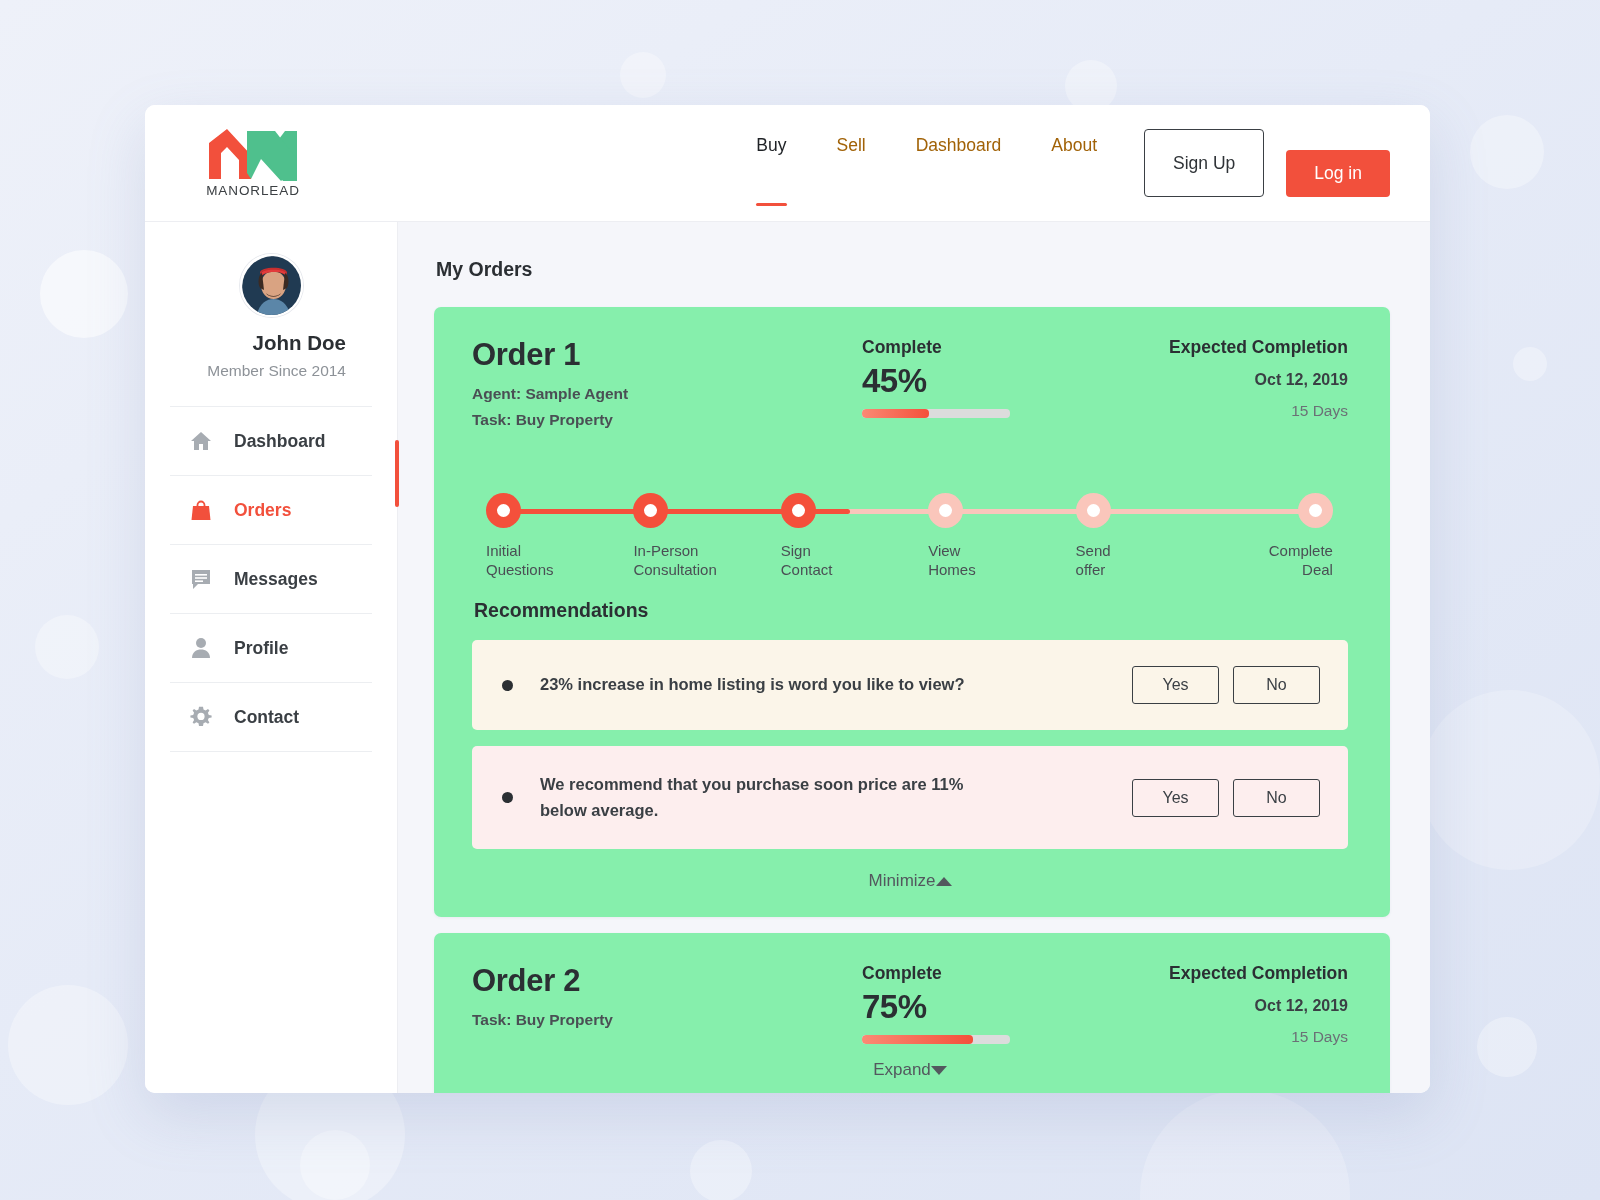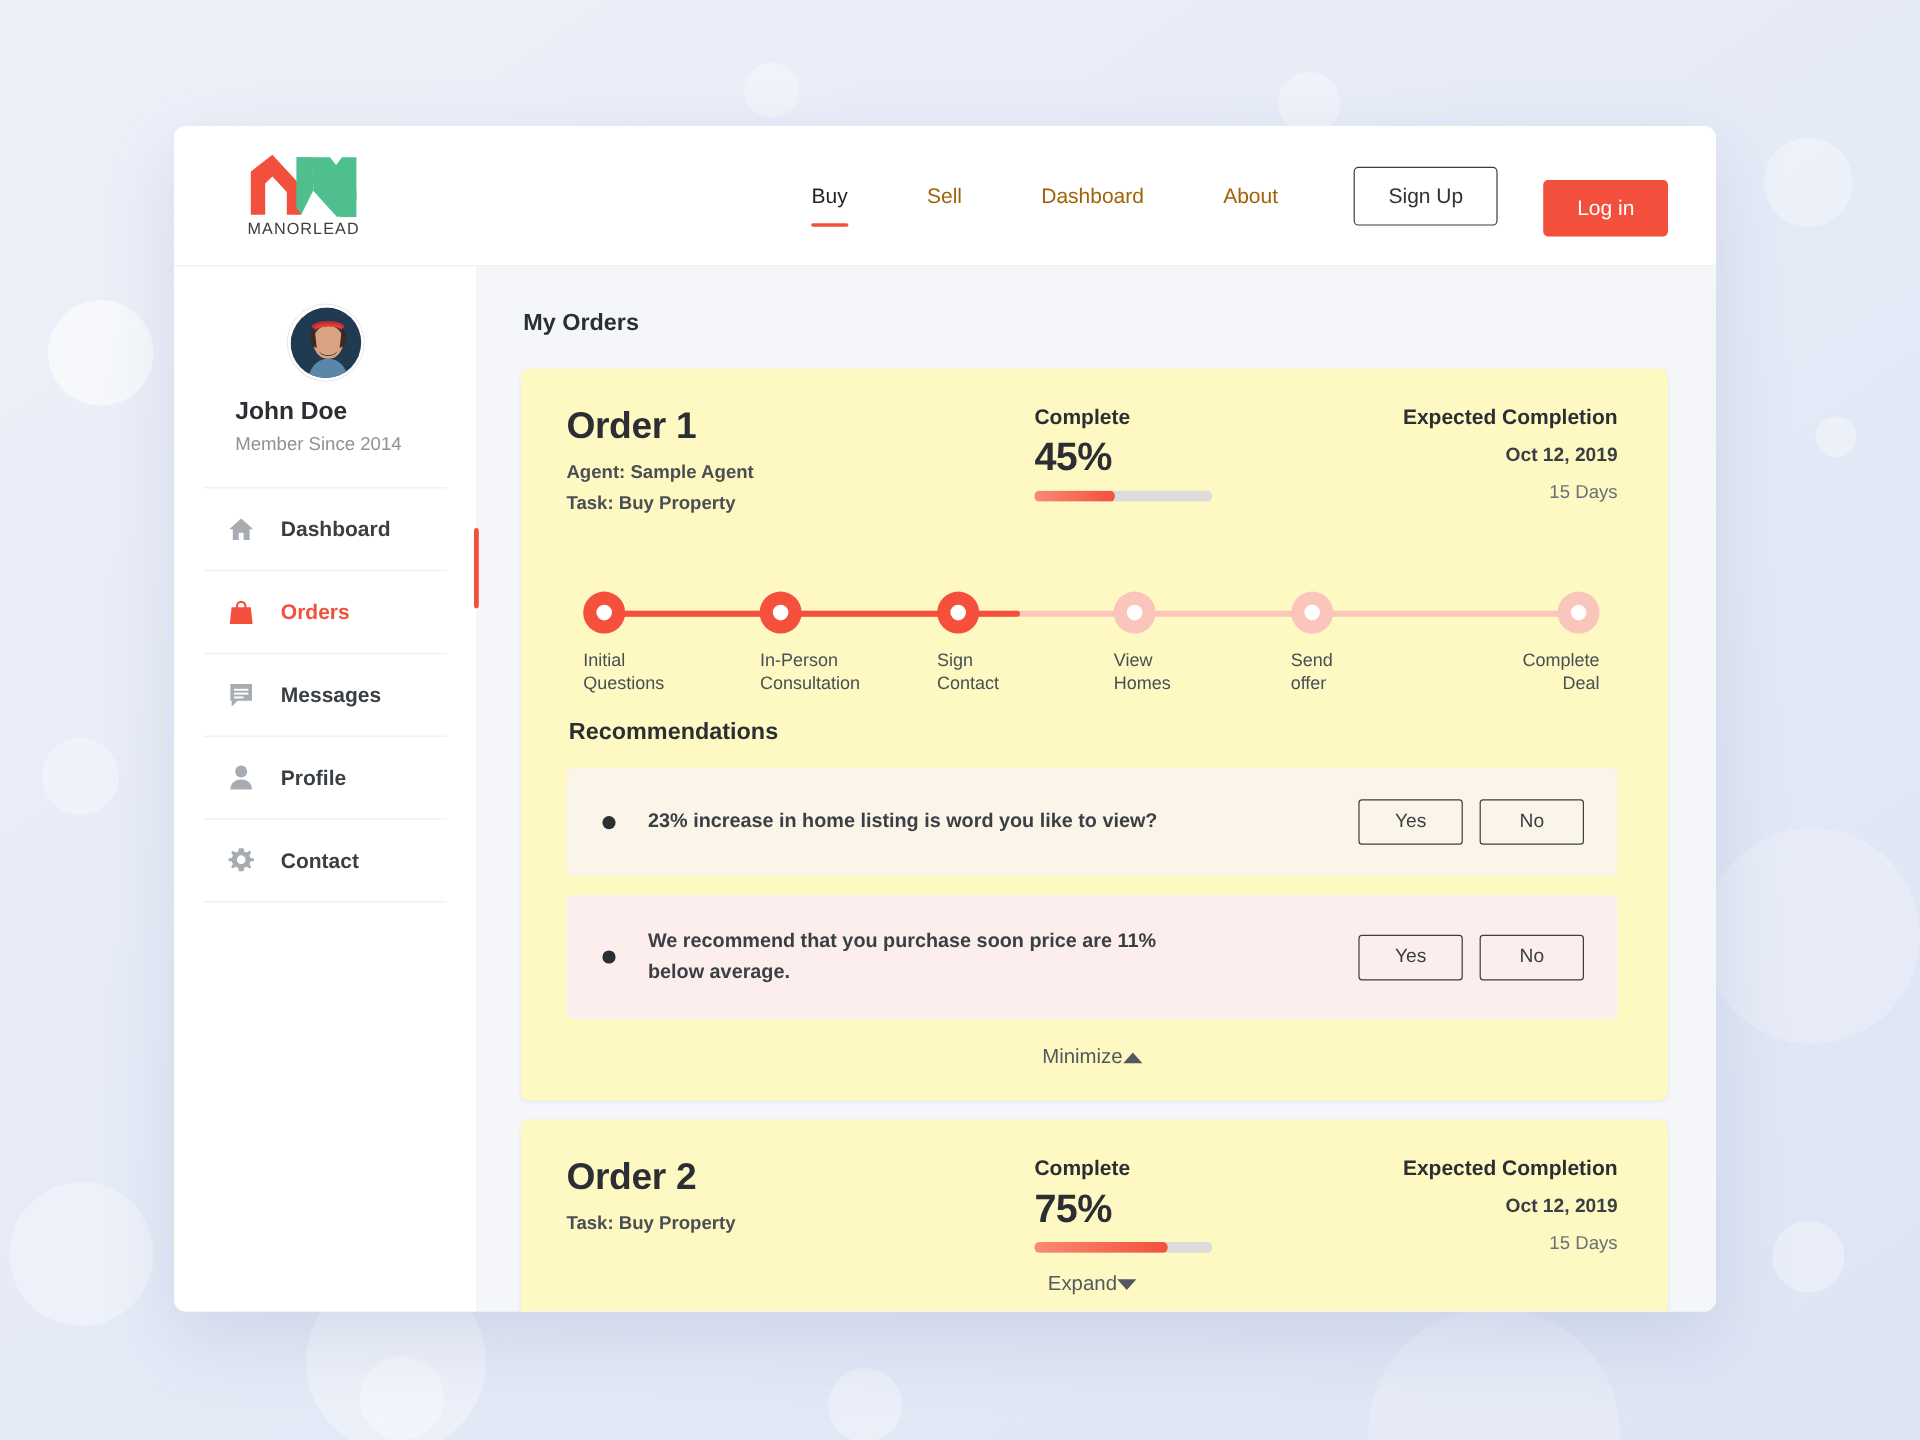--- a/index.html
+++ b/index.html
@@ -68,22 +68,21 @@
     font-size: 13.5px;
     letter-spacing: 0.9px;
     color: #3c4044;
     margin-top: 2px;
     font-family: "Liberation Sans", sans-serif;
   }
 
   #main-nav {
     margin-left: auto;
     display: flex;
-    align-items: center;
-    gap: 16px;
+    gap: 0px;
   }
   .nav-link {
     font-size: 17.5px;
     color: #a16207;
     padding: 6px 25px;
     position: relative;
     cursor: pointer;
     white-space: nowrap;
   }
   .nav-link.active { color: #1f2226; }
@@ -131,21 +130,21 @@
   #sidebar {
     width: 253px;
     flex: 0 0 253px;
     background: #ffffff;
     border-right: 1px solid #edeef2;
     padding: 32px 0 0 0;
     position: relative;
   }
 
   #profile-block {
-    text-align: left;
+    text-align: right;
     padding: 0 26px 26px 26px;
     border-bottom: 1px solid #eceef1;
     margin: 0 25px;
   }
   #avatar {
     width: 63px; height: 63px;
     border-radius: 50%;
     margin: 0 auto 14px auto;
     overflow: hidden;
     border: 2px solid #ffffff;
@@ -201,21 +200,21 @@
     overflow: hidden;
   }
   #page-title {
     font-size: 19.5px;
     font-weight: bold;
     color: #2b2f33;
     margin: 12px 0 26px 2px;
   }
 
   .order-card {
-    background: #fef9c3;
+    background: #86efac;
     border-radius: 7px;
     box-shadow: 0 1px 3px rgba(80,95,130,0.07);
     padding: 30px 42px 26px 38px;
     margin-bottom: 16px;
   }
 
   .order-head {
     display: flex;
     align-items: flex-start;
   }

